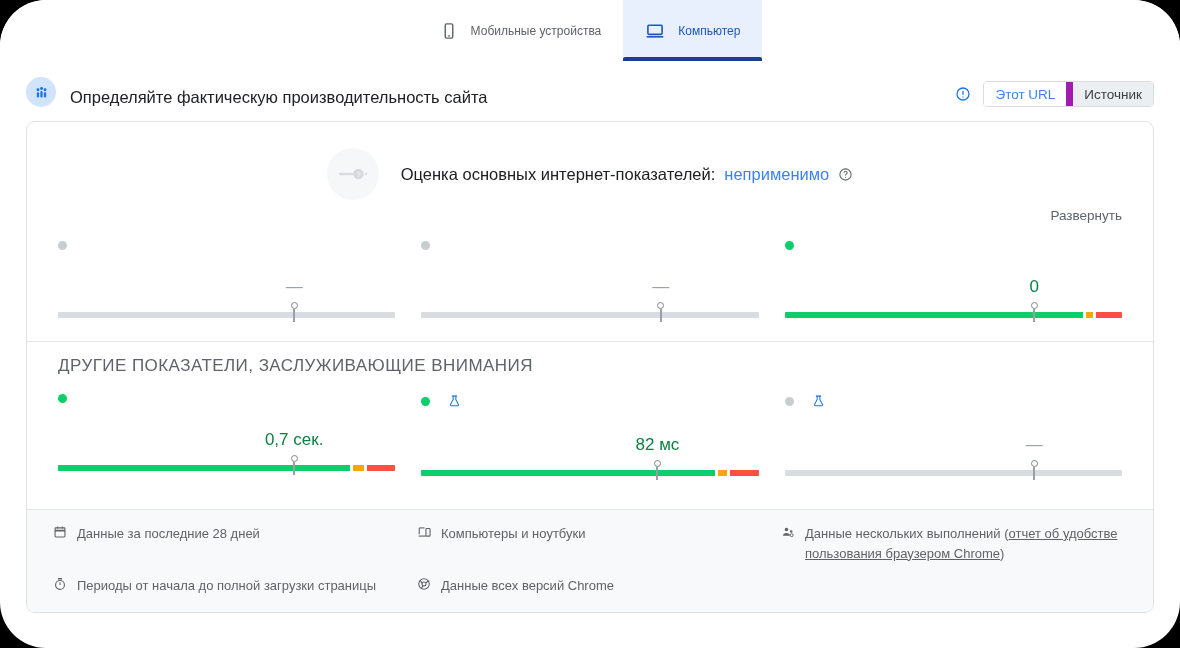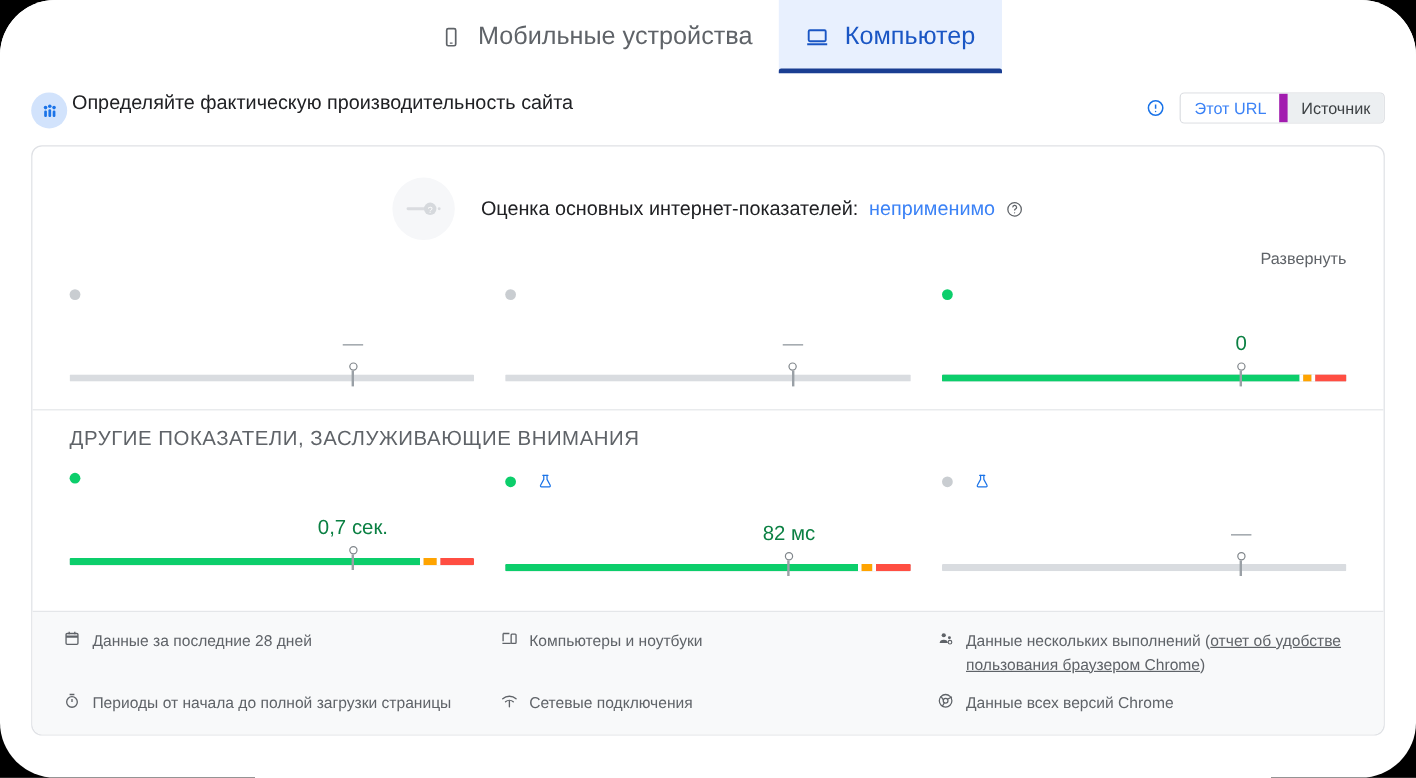--- a/index.html
+++ b/index.html
@@ -23,21 +23,21 @@
     display: flex;
     justify-content: center;
     align-items: stretch;
     background: #ffffff;
   }
   .tab {
     display: flex;
     align-items: center;
     gap: 13px;
     padding: 0 22px;
-    font-size: 21px;
+    font-size: 12px;
     color: #5f6368;
     cursor: pointer;
     position: relative;
   }
   .tab.selected {
     background: #e8f0fe;
     color: #1a56c4;
     font-weight: 500;
   }
   .tab.selected::after {
@@ -46,23 +46,23 @@
     left: 0; right: 0; bottom: 0;
     height: 4px;
     background: #1a3e92;
     border-radius: 2px 2px 0 0;
   }
   .tab .ic { display: flex; align-items: center; }
 
   
   .sectionhead {
     display: flex;
-    align-items: flex-start;
+    align-items: flex-end;
     padding: 16px 26px 10px 26px;
-    gap: 4px;
+    gap: 14px;
   }
   .sh-badge {
     width: 30px; height: 30px; flex: 0 0 30px;
     border-radius: 50%;
     background: #d2e3fc;
     display: flex; align-items: center; justify-content: center;
   }
   .sh-title {
     font-size: 16.5px;
     color: #202124;
@@ -498,30 +498,20 @@
             <svg width="14" height="14" viewBox="0 0 24 24" fill="none" stroke="#5f6368" stroke-width="1.9">
               <circle cx="12" cy="13.6" r="7.6"></circle>
               <line x1="12" y1="13.6" x2="12" y2="9.4"></line>
               <line x1="8.6" y1="3" x2="15.4" y2="3" stroke-width="2.2"></line>
             </svg>
           </span>
           <span>Периоды от начала до полной загрузки страницы</span>
         </div>
         <div class="fnote">
           <span class="fic">
-            <svg width="15" height="14" viewBox="0 0 24 24" fill="none" stroke="#5f6368" stroke-width="1.9" stroke-linecap="round">
-              <path d="M2.5 9.2A14 14 0 0 1 21.5 9.2"></path>
-              <path d="M6.5 13.4A8.4 8.4 0 0 1 17.5 13.4"></path>
-              <line x1="12" y1="12" x2="12" y2="20.5"></line>
-            </svg>
-          </span>
-          <span>Сетевые подключения</span>
-        </div>
-        <div class="fnote">
-          <span class="fic">
             <svg width="14" height="14" viewBox="0 0 24 24" fill="none" stroke="#5f6368" stroke-width="1.8">
               <circle cx="12" cy="12" r="9"></circle>
               <circle cx="12" cy="12" r="3.4"></circle>
               <line x1="14.6" y1="9.8" x2="21" y2="6.4"></line>
               <line x1="10.4" y1="14.4" x2="7.2" y2="20.2"></line>
               <line x1="9.1" y1="11" x2="5" y2="5.4"></line>
             </svg>
           </span>
           <span>Данные всех версий Chrome</span>
         </div>

